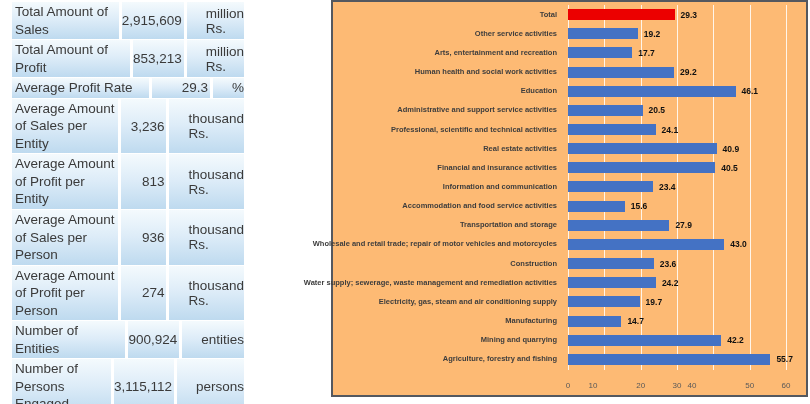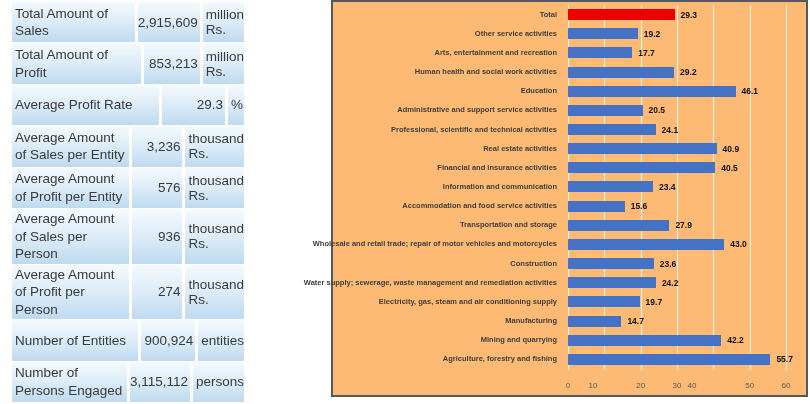--- a/index.html
+++ b/index.html
@@ -13,21 +13,21 @@
     position:absolute;left:0;top:2px;width:244px;height:400px;
     display:flex;flex-direction:column;gap:1px;box-sizing:border-box;padding-left:12px;
   }
   .t-row{
     flex:1;display:flex;align-items:stretch;
     background:linear-gradient(180deg,#f4fafd 0%,#ddecf8 48%,#bedaef 100%);
   }
   .t-cell{display:flex;align-items:center;font-size:13.5px;color:#3a3a3a;box-sizing:border-box;}
   .t-label{width:150px;padding:1px 2px 1px 3px;border-right:3px solid #ffffff;line-height:1.3;}
   .t-value{width:66px;justify-content:flex-end;padding-right:2px;border-right:3px solid #ffffff;}
-  .t-unit{flex:1;padding-left:3px;}
+  .t-unit{flex:1;padding-left:3px;margin-left:16px;}
 
   
   .chart-panel{
     position:absolute;left:331px;top:0;width:477px;height:397px;
     background:#fdba74;border:2px solid #54585f;box-sizing:border-box;
   }
   .gridline{position:absolute;top:3px;height:365px;width:1px;background:rgba(255,255,255,0.85);}
   .chart-rows{
     position:absolute;left:0;top:3px;right:2px;bottom:26px;
     display:flex;flex-direction:column;
@@ -72,21 +72,21 @@
   </div>
 
   <div class="t-row">
     <div class="t-cell t-label">Average Amount of Sales per Entity</div>
     <div class="t-cell t-value">3,236</div>
     <div class="t-cell t-unit">thousand Rs.</div>
   </div>
 
   <div class="t-row">
     <div class="t-cell t-label">Average Amount of Profit per Entity</div>
-    <div class="t-cell t-value">576</div>
+    <div class="t-cell t-value">813</div>
     <div class="t-cell t-unit">thousand Rs.</div>
   </div>
 
   <div class="t-row">
     <div class="t-cell t-label">Average Amount of Sales per Person</div>
     <div class="t-cell t-value">936</div>
     <div class="t-cell t-unit">thousand Rs.</div>
   </div>
 
   <div class="t-row">

